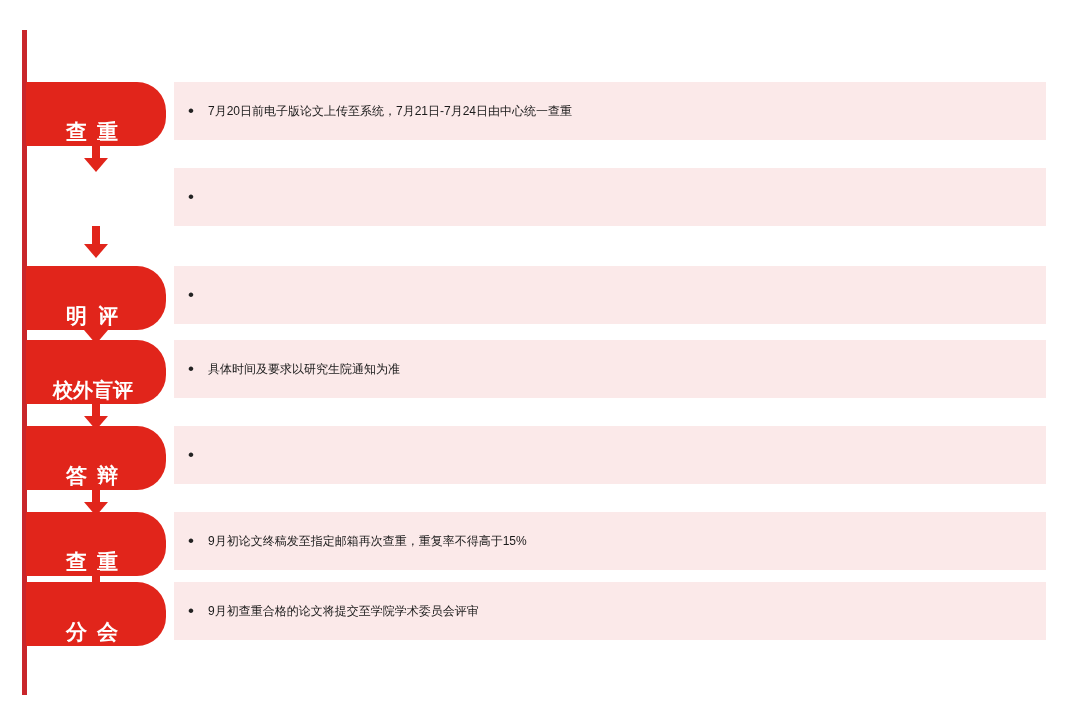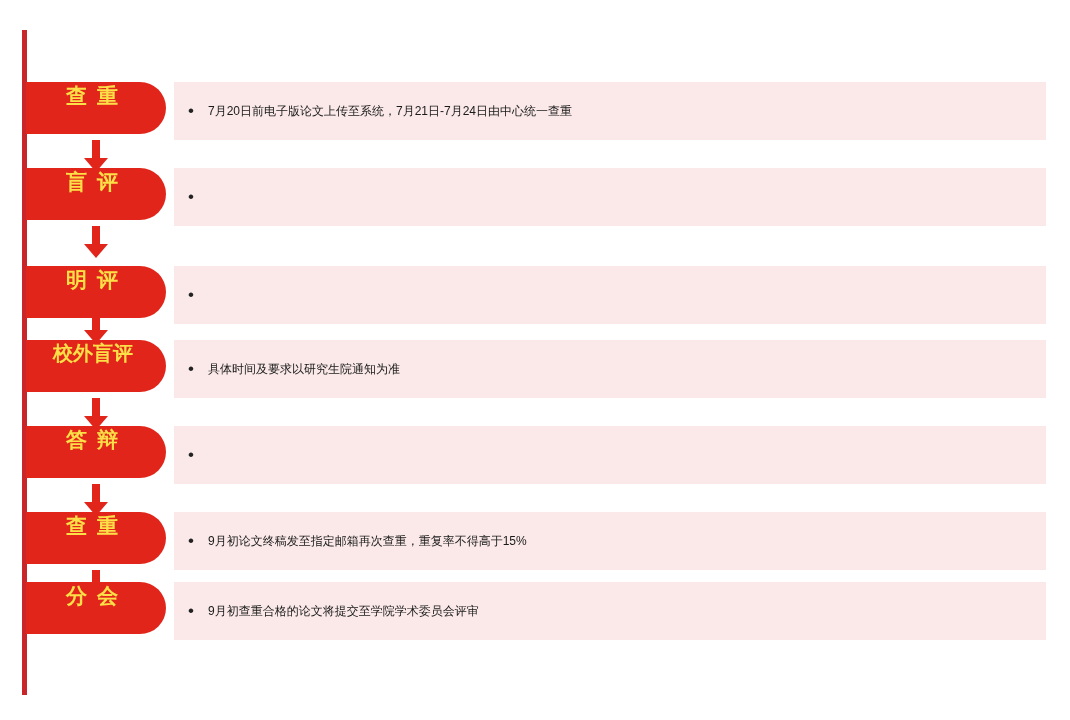--- a/index.html
+++ b/index.html
@@ -40,29 +40,29 @@
     width: 1070px;
     height: 58px;
   }
 
   
   .stage {
     position: absolute;
     left: 26px;
     top: 0;
     width: 140px;
-    height: 52px;
+    height: 64px;
     background: #e1251b;
     border-radius: 0 29px 29px 0;
-    color: #fde047;
+    color: #ffffff;
     font-size: 21px;
     font-weight: bold;
     letter-spacing: 2px;
     display: flex;
-    align-items: flex-start;
+    align-items: flex-end;
     justify-content: center;
     box-sizing: border-box;
     padding-right: 6px;
   }
   .stage.wide {
     letter-spacing: 0px;
     font-size: 20px;
   }
 
   
@@ -131,23 +131,20 @@
       <span class="bullet">•</span>
       <span class="desc-text">7月20日前电子版论文上传至系统，7月21日-7月24日由中心统一查重</span>
     </div>
   </div>
   <div class="connector" style="top:140px;">
     <div class="shaft"></div>
       <div class="head"></div>
   </div>
 
   <div class="row" style="top:168px;">
-    <div class="stage">
-      <span>盲 评</span>
-    </div>
     <div class="desc">
       <span class="bullet">•</span>
     </div>
   </div>
   <div class="connector" style="top:226px;">
     <div class="shaft"></div>
       <div class="head"></div>
   </div>
 
   <div class="row" style="top:254px;margin-top:12px;">

